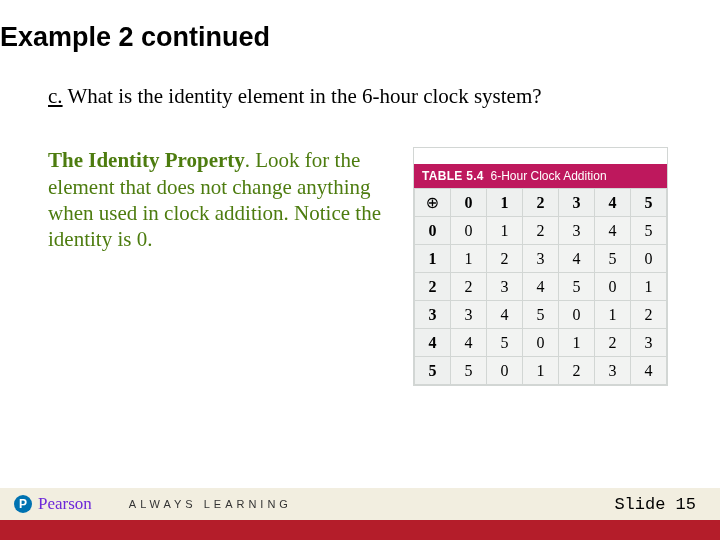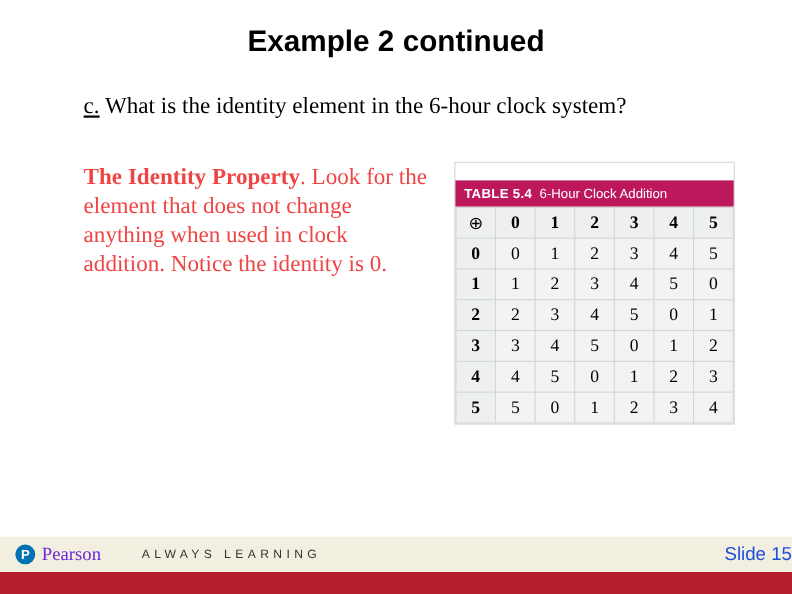--- a/index.html
+++ b/index.html
@@ -5,48 +5,48 @@
   * { box-sizing: border-box; margin: 0; padding: 0; }
   body {
     width: 720px;
     height: 540px;
     background: #ffffff;
     font-family: "Times New Roman", Times, serif;
     position: relative;
     overflow: hidden;
   }
   .slide-title {
-    text-align: center;
+    text-align: left;
     font-weight: bold;
     font-size: 27px;
     font-family: Arial, Helvetica, sans-serif;
     padding-top: 22px;
     padding-bottom: 10px;
     color: #000;
   }
   .content {
-    padding: 20px 52px 0 76px;
+    padding: 20px 52px 0 48px;
   }
   .question {
     font-size: 21px;
     line-height: 1.25;
     margin-bottom: 38px;
     color: #000;
   }
   .question .label { text-decoration: underline; }
   .row {
     display: flex;
     gap: 20px;
     align-items: flex-start;
   }
   .para {
     flex: 1 1 auto;
     font-size: 21px;
     line-height: 1.25;
-    color: #ef4444;
+    color: #4d7c0f;
   }
   .para .lead { font-weight: bold; }
   .table-wrap {
     flex: 0 0 auto;
     border: 1px solid #d2d6d4;
   }
   .table-title {
     background: #be185d;
     color: #fff;
     font-family: Arial, Helvetica, sans-serif;
@@ -123,24 +123,24 @@
     font-family: "Times New Roman", serif;
     font-size: 12px;
     color: #222;
     position: absolute;
     left: 50%;
     transform: translateX(-40%);
     white-space: nowrap;
   }
   .slide-num {
     position: absolute;
-    right: 0;
-    font-family: Liberation Sans, sans-serif;
+    right: 24px;
+    font-family: Liberation Mono, monospace;
     font-size: 17px;
-    color: #1d4ed8;
+    color: #000000;
   }
 </style>
 </head>
 <body>
 
 <div class="slide-title">Example 2 continued</div>
 
 <div class="content">
   <p class="question">
     <span class="label">c.</span><span> What is the identity element in the 6-hour clock system?</span>

